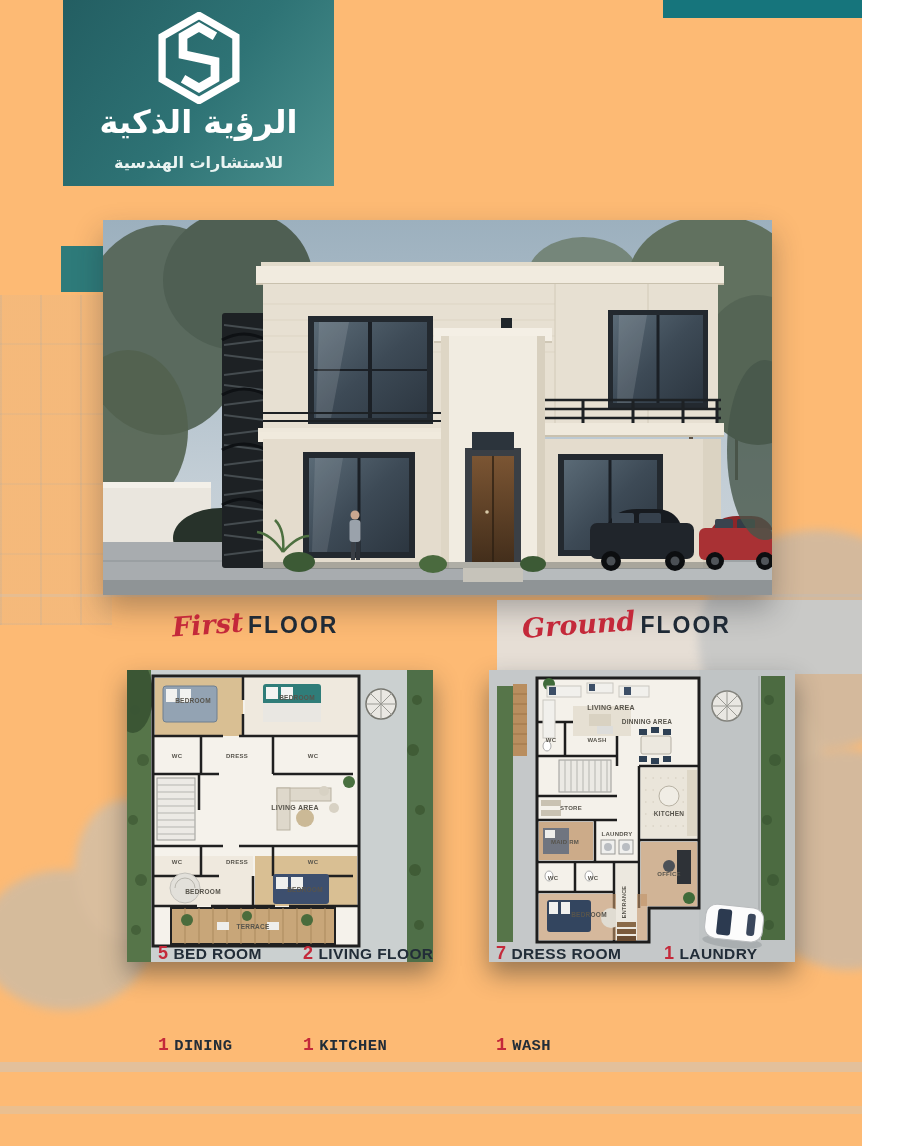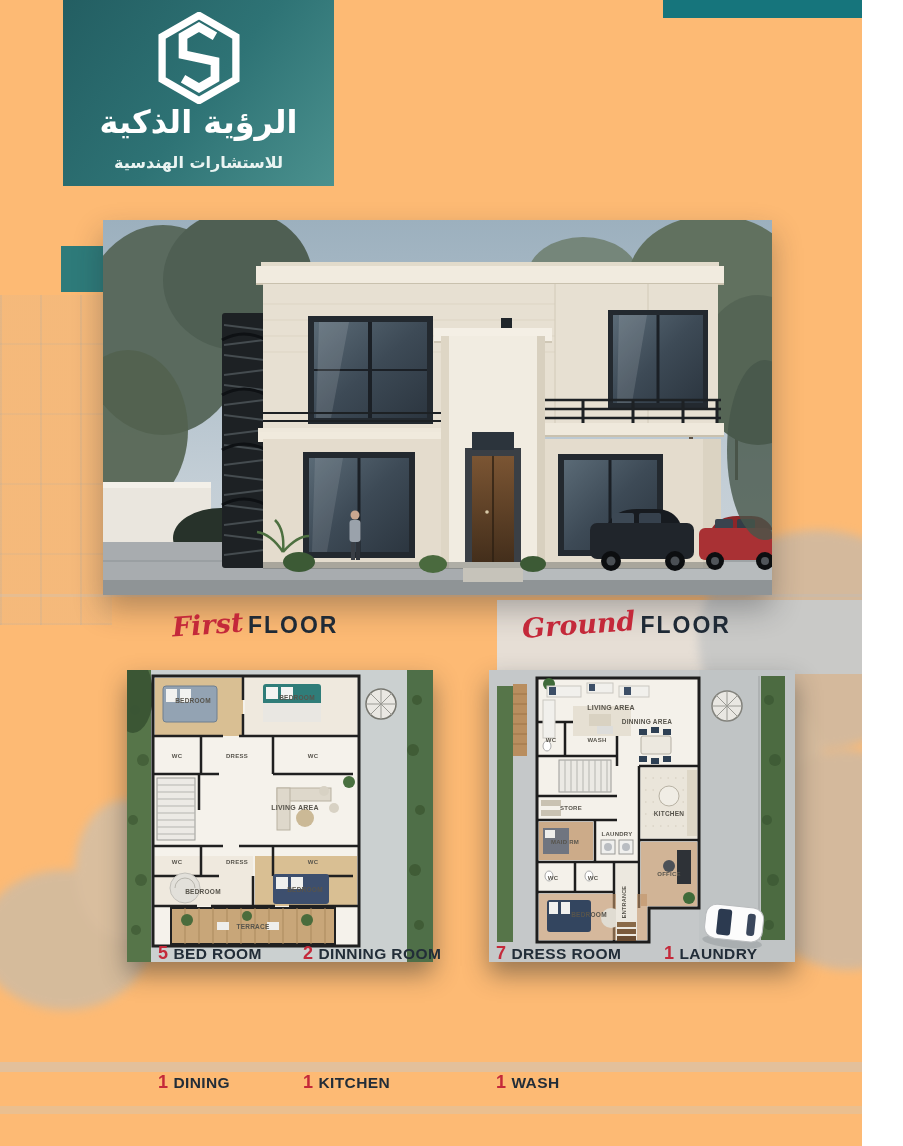--- a/index.html
+++ b/index.html
@@ -49,21 +49,21 @@
   .floor-label.first{left:160px;}
   .floor-label.ground{left:522px;}
   .floor-label .script{color:#c4293a;font-family:"DejaVu Serif",serif;font-style:italic;
     font-weight:700;font-size:27px;display:inline-block;transform:rotate(-4deg);margin-right:5px;}
   .floor-label .word{color:#1f2a36;font-weight:700;font-size:23px;letter-spacing:2px;vertical-align:1px;}
 
   
   .stat{position:absolute;white-space:nowrap;z-index:2;color:#222d38;font-weight:700;
     font-size:15.5px;letter-spacing:.4px;}
   .stat .num{color:#c4293a;font-size:18px;font-weight:700;margin-right:5px;}
-  .r1{top:943px;} .r2{top:1072px;}
+  .r1{top:943px;} .r2{top:1035px;font-family:Liberation Mono, monospace;}
   .c1{left:158px;} .c2{left:303px;} .c3{left:496px;} .c4{left:664px;text-align:right;}
 </style>
 </head>
 <body>
 
 <div class="poster">
 
   <div class="wm wm-left-building"></div>
   <div class="wm wm-panel"></div>
   <div class="wm wm-band b3"></div>
@@ -439,20 +439,20 @@
         <text x="64" y="210" font-size="6" text-anchor="middle">WC</text>
         <text x="104" y="210" font-size="6" text-anchor="middle">WC</text>
         <text x="180" y="206" font-size="6" text-anchor="middle">OFFICE</text>
         <text x="137" y="232" font-size="5.5" text-anchor="middle" transform="rotate(-90 137 232)">ENTRANCE</text>
         <text x="100" y="247" font-size="6.5" text-anchor="middle">BEDROOM</text>
       </g>
     </svg>
   </figure>
 
   <div class="stat r1 c1"><span class="num">5</span><span>BED ROOM</span></div>
-  <div class="stat r1 c2"><span class="num">2</span><span>DINNING ROOM</span></div>
+  <div class="stat r1 c2"><span class="num">2</span><span>LIVING FLOOR</span></div>
   <div class="stat r1 c3"><span class="num">7</span><span>DRESS ROOM</span></div>
   <div class="stat r1 c4"><span class="num">1</span><span>LAUNDRY</span></div>
   <div class="stat r2 c1"><span class="num">1</span><span>DINING</span></div>
   <div class="stat r2 c2"><span class="num">1</span><span>KITCHEN</span></div>
   <div class="stat r2 c3"><span class="num">1</span><span>WASH</span></div>
 
 </div>
 
 </body></html>

